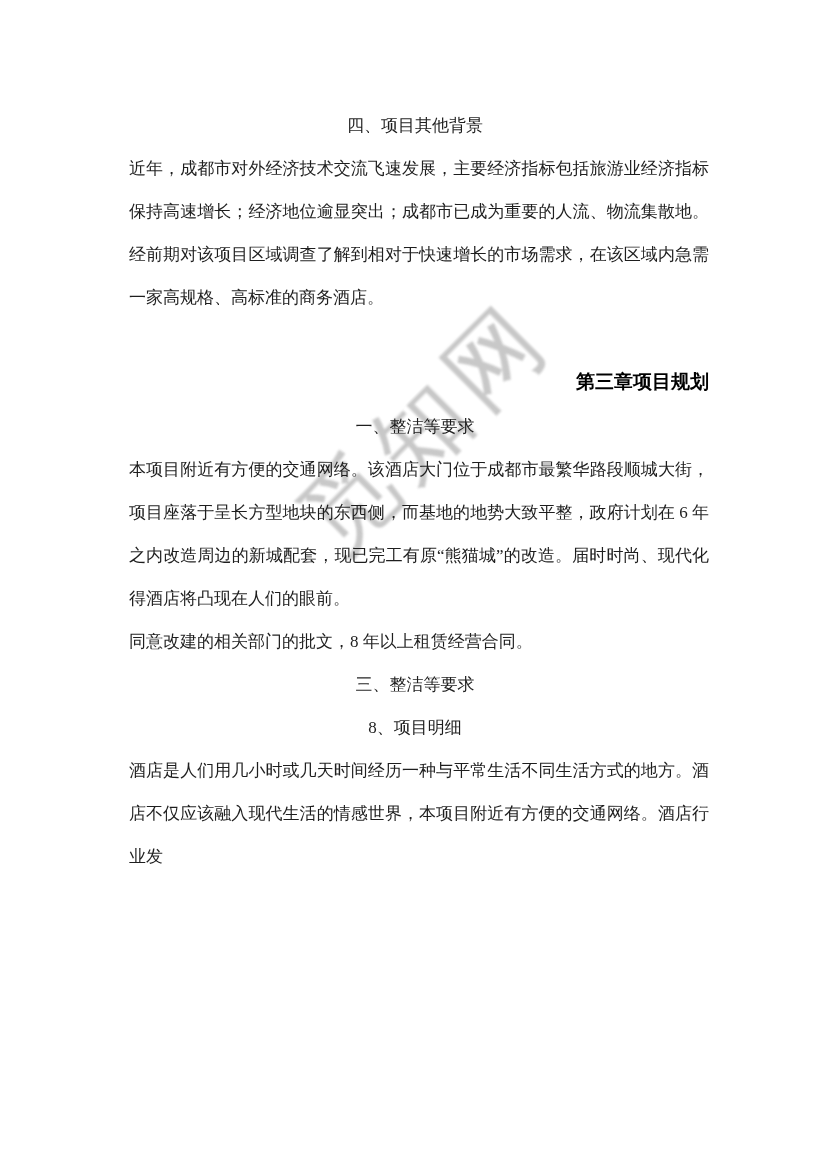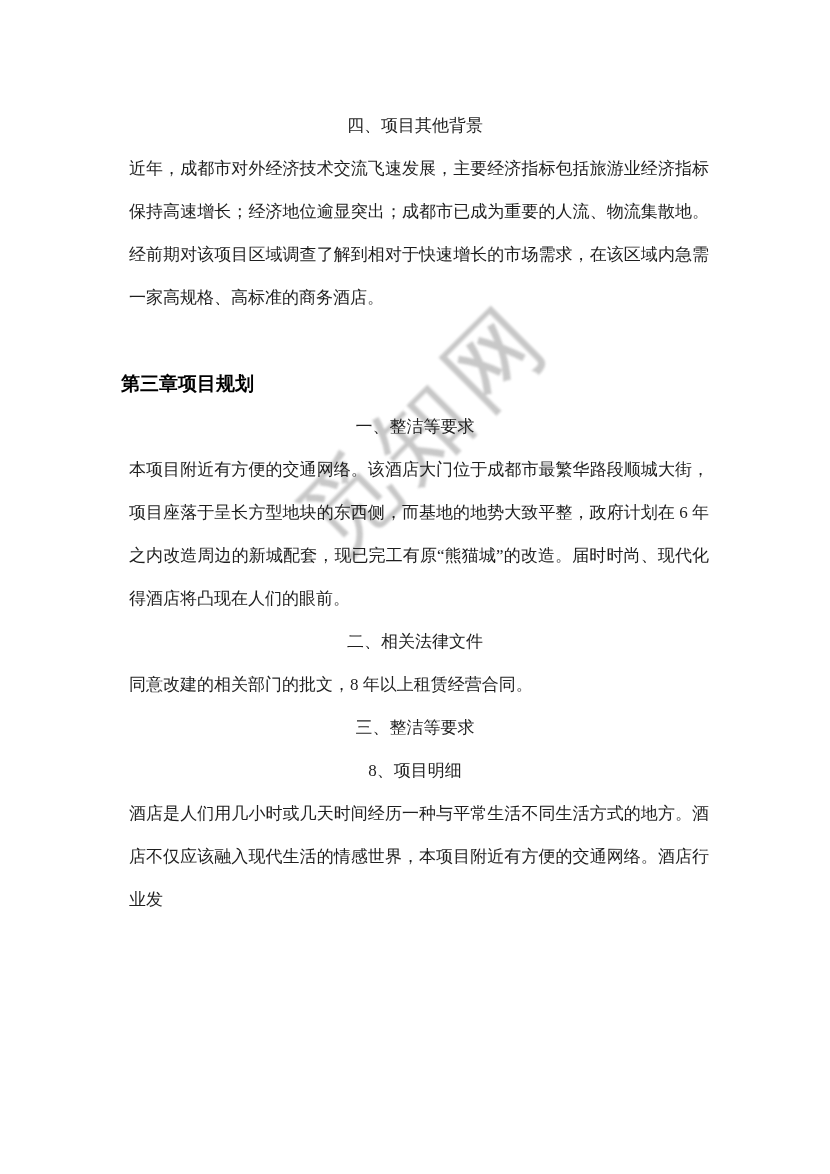--- a/index.html
+++ b/index.html
@@ -20,24 +20,25 @@
     line-height: 43px;
     color: #1e1e1e;
     text-align: justify;
     text-justify: inter-character;
   }
   .content .p, .content .h { margin: 0; }
   .content .p { text-align: justify; margin-left: 8px; }
   .content .h { text-align: center; }
   .content .chapter {
     margin-top: 43px;
-    text-align: left;
+    text-align: right;
     font-weight: bold;
     font-size: 19px;
     color: #000000;
+    font-family: Liberation Mono, monospace;
   }
   .watermark-main {
     position: absolute;
     left: 272px;
     top: 366px;
     font-size: 92px;
     letter-spacing: 10px;
     white-space: nowrap;
     color: rgba(125, 125, 125, 0.42);
     transform: rotate(-45deg);
@@ -68,20 +69,19 @@
 
   <div class="watermark-main">觅知网</div>
   <div class="watermark-bottom">觅知网</div>
 
   <div class="content">
     <div class="h">四、项目其他背景</div>
     <div class="p">近年，成都市对外经济技术交流飞速发展，主要经济指标包括旅游业经济指标保持高速增长；经济地位逾显突出；成都市已成为重要的人流、物流集散地。经前期对该项目区域调查了解到相对于快速增长的市场需求，在该区域内急需一家高规格、高标准的商务酒店。</div>
     <div class="chapter">第三章项目规划</div>
     <div class="h">一、整洁等要求</div>
     <div class="p">本项目附近有方便的交通网络。该酒店大门位于成都市最繁华路段顺城大街，项目座落于呈长方型地块的东西侧，而基地的地势大致平整，政府计划在 6 年之内改造周边的新城配套，现已完工有原“熊猫城”的改造。届时时尚、现代化得酒店将凸现在人们的眼前。</div>
-    <div class="h">二、相关法律文件</div>
     <div class="p">同意改建的相关部门的批文，8 年以上租赁经营合同。</div>
     <div class="h">三、整洁等要求</div>
     <div class="h">8、项目明细</div>
     <div class="p">酒店是人们用几小时或几天时间经历一种与平常生活不同生活方式的地方。酒店不仅应该融入现代生活的情感世界，本项目附近有方便的交通网络。酒店行业发</div>
   </div>
 
 </div>
 
 </body></html>

